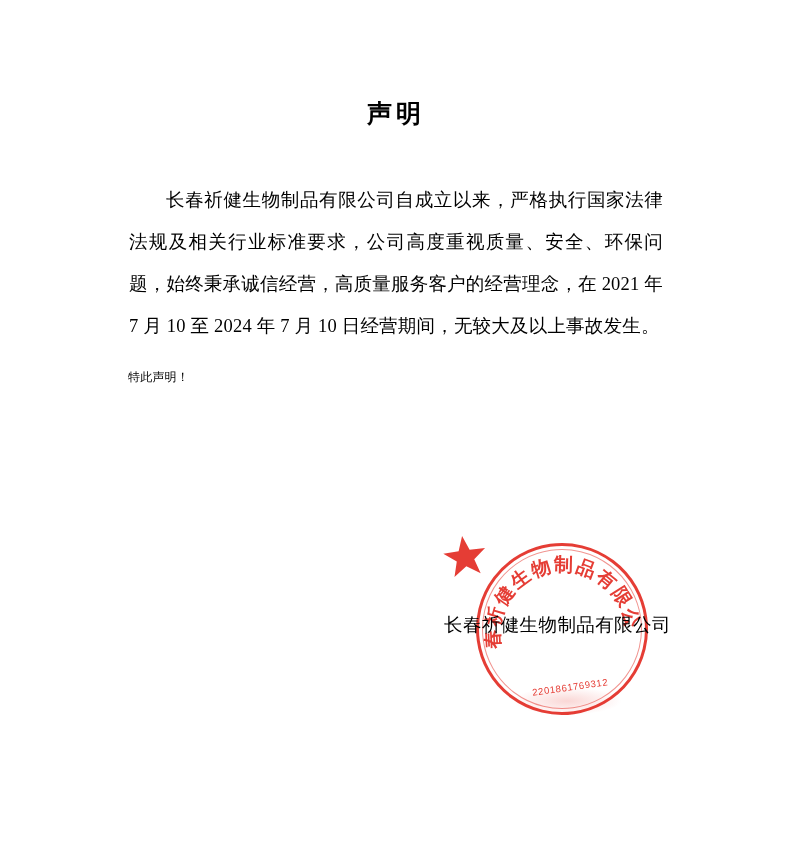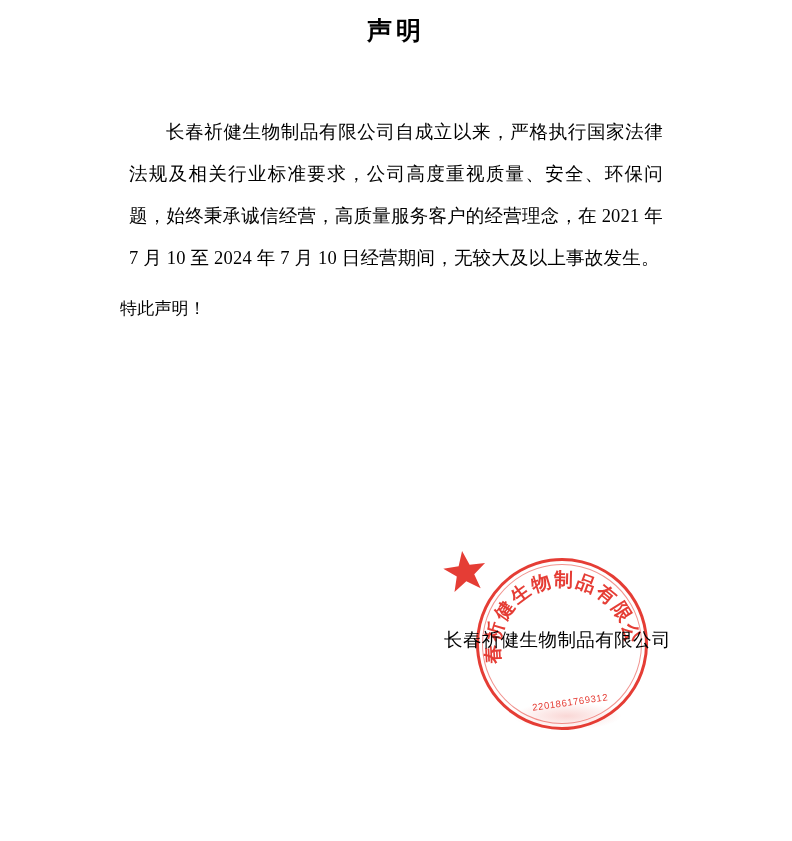--- a/index.html
+++ b/index.html
@@ -21,21 +21,22 @@
     width: 792px;
     height: 841px;
     box-sizing: border-box;
   }
 
   .doc-title {
     text-align: center;
     font-size: 25px;
     font-weight: bold;
     letter-spacing: 4px;
-    margin: 16px;
+    margin: 1px;
+    padding-top: 98px;
     line-height: 1.2;
     font-family: "Liberation Serif", "DejaVu Serif", serif;
   }
 
   .body-block {
     margin: 0 auto;
     width: 552px;
     padding-top: 40px;
   }
 
@@ -44,23 +45,23 @@
     line-height: 42px;
     text-align: justify;
     text-justify: inter-ideograph;
     margin: 9px;
     text-indent: 2em;
     letter-spacing: 0.2px;
     word-break: break-all;
   }
 
   .para-closing {
-    font-size: 17px;
+    font-size: 12px;
     line-height: 42px;
-    margin: 0;
+    margin: 8px;
     text-indent: 0;
     letter-spacing: 0.2px;
   }
 
   .signature-area {
     position: absolute;
     left: 0;
     top: 560px;
     width: 792px;
     height: 200px;

